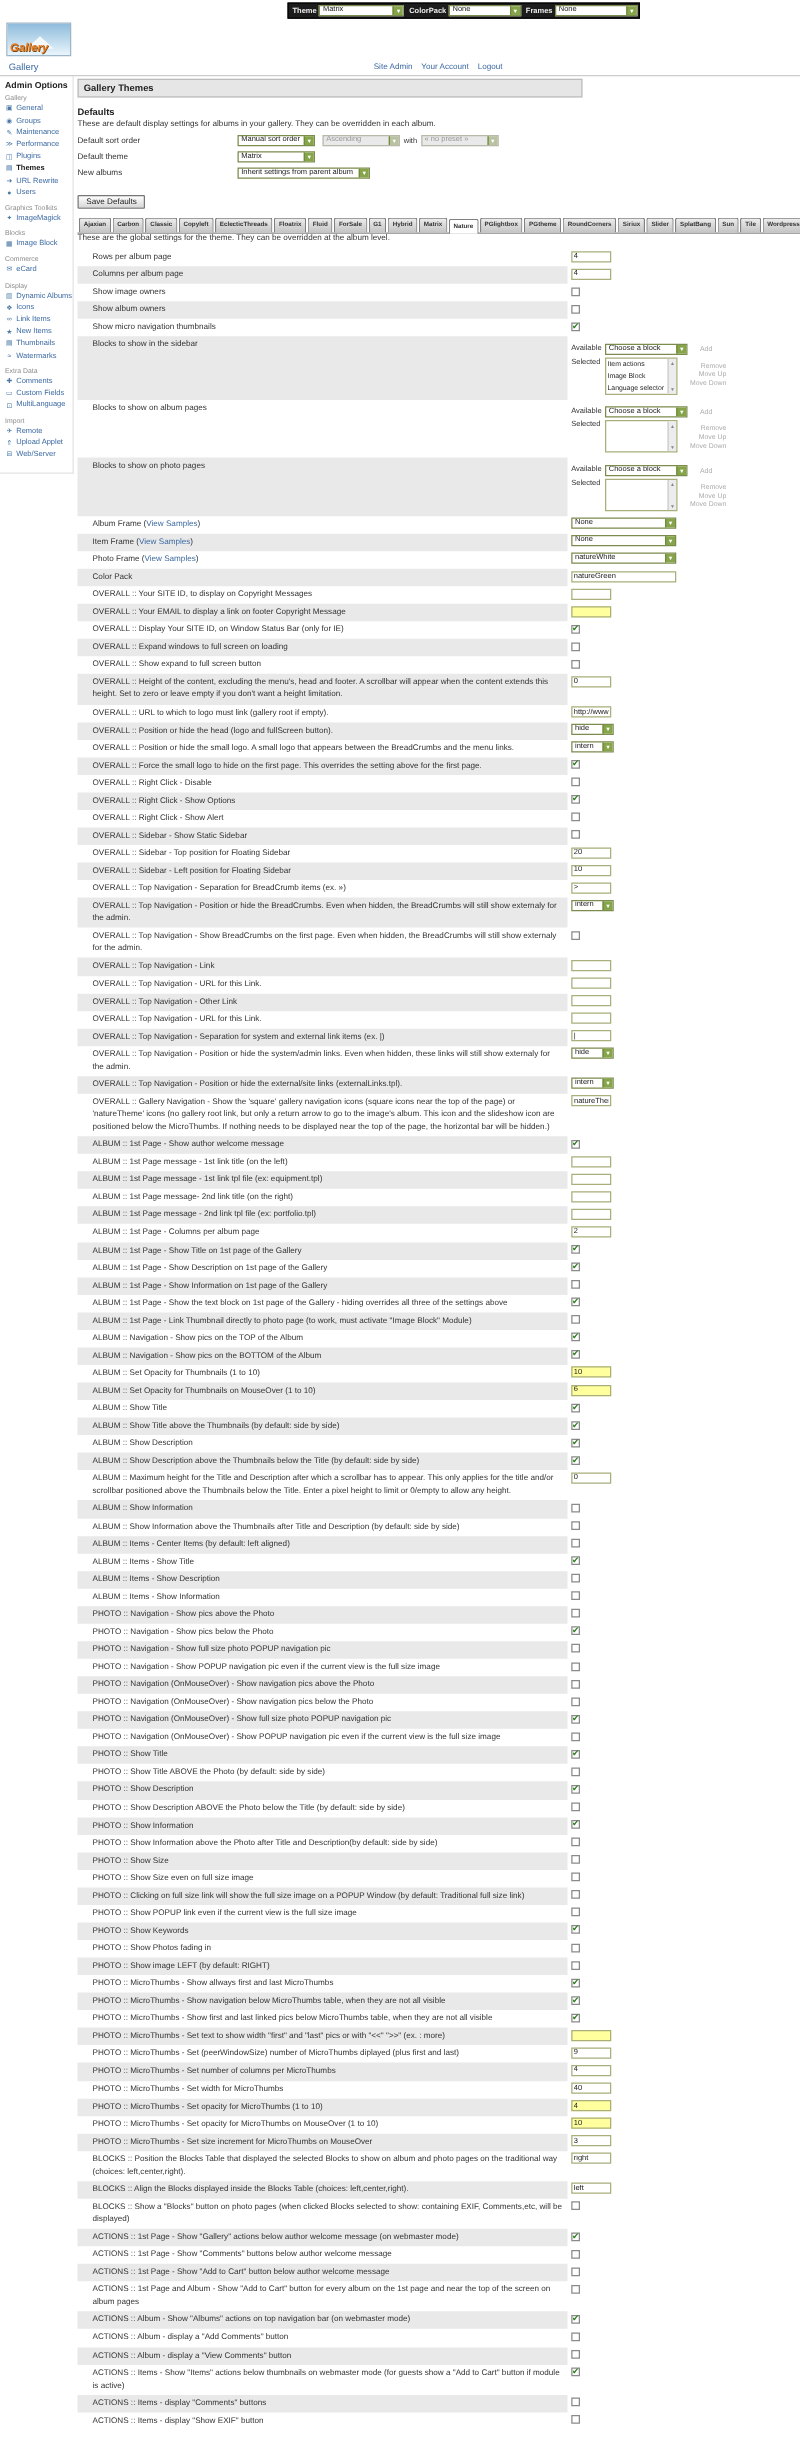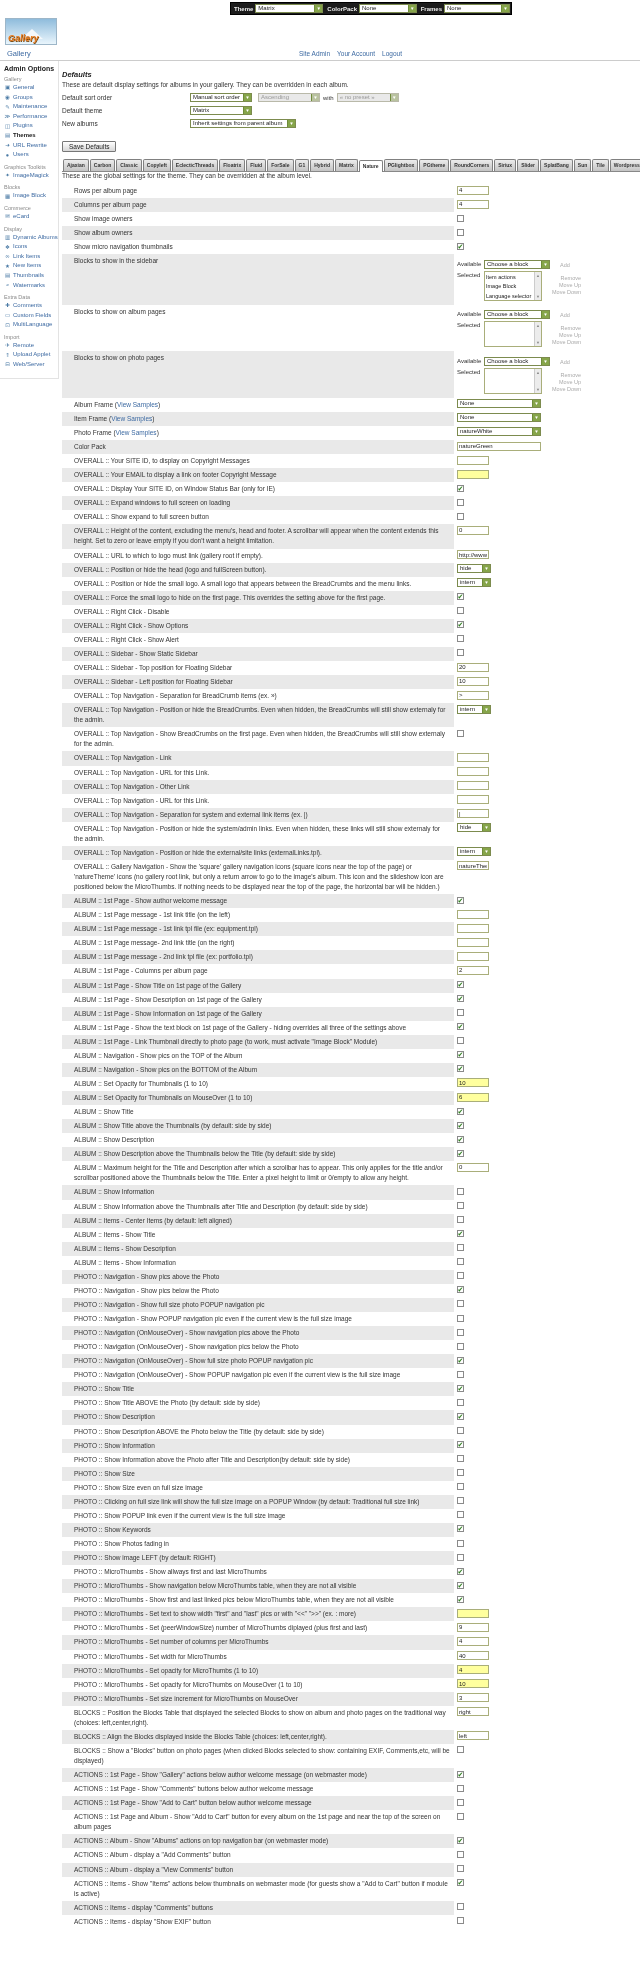--- a/index.html
+++ b/index.html
@@ -27,21 +27,21 @@
   .main-wrap{display:flex;align-items:flex-start;}
   .sidebar{width:52px;flex:0 0 52px;padding:3px 2px 8px 4px;border-right:1px solid #e3e3e3;border-bottom:1px solid #e3e3e3;}
   .sb-title{font-size:7px;font-weight:bold;color:#222;margin:1px 0 3px;}
   .sec-label{font-size:5.5px;color:#8a8a8a;margin:4px 0 1px;}
   .sitem{display:flex;align-items:center;gap:2px;line-height:1.6;}
   .sitem .ico{font-size:5.5px;width:7px;color:#4a7aa5;flex:0 0 7px;text-align:center;}
   .sitem .slabel{font-size:6px;color:#3d6aa2;text-decoration:none;white-space:nowrap;}
   .sitem .slabel.current{color:#1a1a1a;font-weight:bold;}
   .content{margin-left:3px;flex:1;padding-top:2px;}
   .page-title{box-sizing:border-box;width:404px;background:#e6e6e6;border:1px solid #bcbcbc;font-size:7.5px;font-weight:bold;padding:2px 4px;color:#222;}
-  .sect-h{font-size:7.5px;font-weight:bold;margin:7px 0 2px;color:#222;font-style:italic;}
+  .sect-h{font-size:7.5px;font-weight:bold;margin:7px 0 2px;color:#222;}
   .sect-d{font-size:6.5px;margin:0 0 5px;color:#333;}
   
   .drow{display:flex;align-items:center;margin:4px 0;font-size:6.5px;}
   .dlbl{width:128px;flex:0 0 128px;}
   .dtext{margin:0 3px;font-size:6px;}
   .btn{font-size:6.5px;color:#222;border:1px solid #777;background:linear-gradient(#fefefe,#d7d7d7);padding:1px 6px;border-radius:1px;}
   .savedef{margin:7px 0 2px;}
   
   .tabs{display:flex;margin-top:6px;border-bottom:1px solid #888;padding-left:1px;width:578px;}
   .tab{font-size:5px;font-weight:bold;color:#333;background:linear-gradient(#ececec,#c4c4c4);border:1px solid #808080;border-bottom:none;border-radius:2px 2px 0 0;padding:2px 3px;margin-right:1px;white-space:nowrap;}
@@ -207,20 +207,21 @@
           <span class="slabel">Upload Applet</span>
         </div>
         <div class="sitem">
           <span class="ico">⊟</span>
           <span class="slabel">Web/Server</span>
         </div>
       </div>
   </div>
 
   <div class="content">
+    <div class="page-title">Gallery Themes</div>
 
     <div class="sect-h">Defaults</div>
     <div class="sect-d">These are default display settings for albums in your gallery. They can be overridden in each album.</div>
 
     <div class="drow">
       <span class="dlbl">Default sort order</span>
       <span class="sel md">
           <span class="sel-t">Manual sort order</span>
           <span class="sel-a">▼</span>
         </span>

